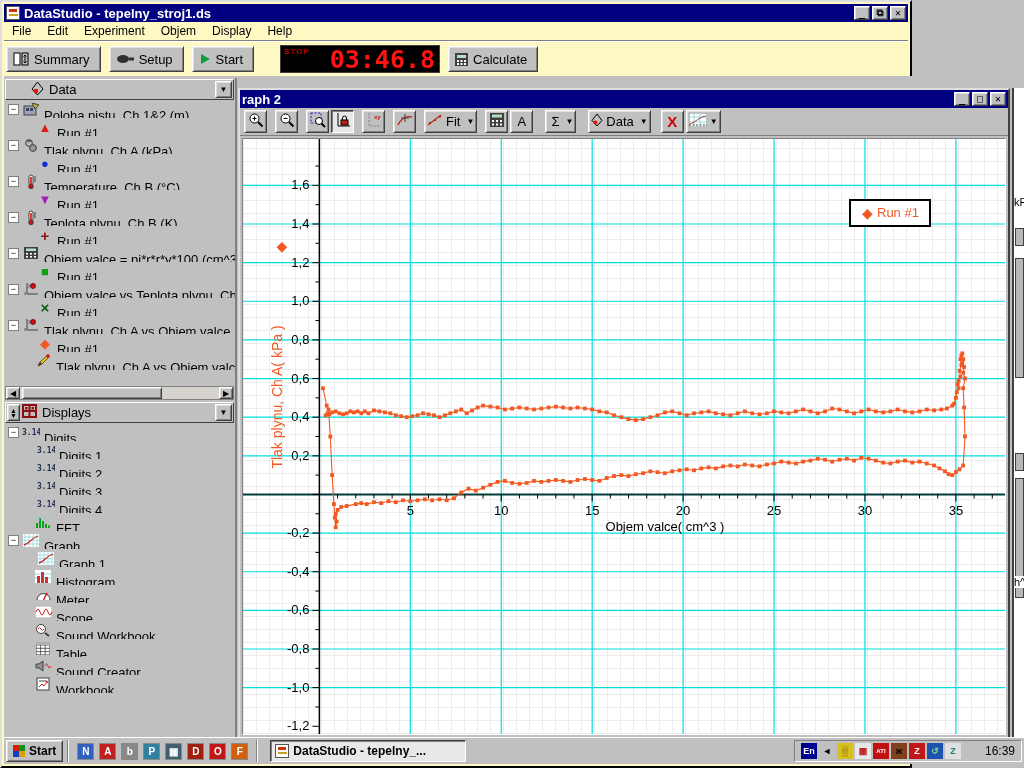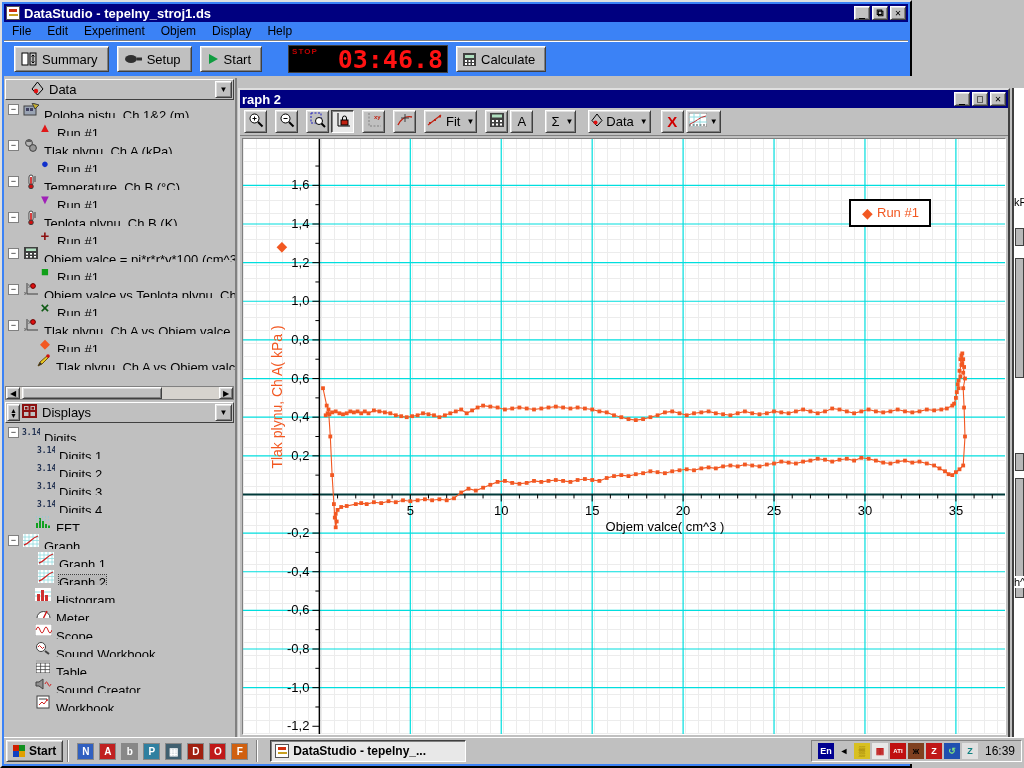--- a/index.html
+++ b/index.html
@@ -1,18 +1,18 @@
 <!DOCTYPE html>
 <html><head>
 <meta charset="utf-8">
 <style>
   * { margin:0; padding:0; box-sizing:border-box; }
   html,body { width:1024px; height:768px; overflow:hidden; }
   body { font-family:"Liberation Sans", sans-serif; font-size:12px; background:#c0c0c0; }
-  #screen { position:relative; width:912px; height:768px; background:#3b82f6;
+  #screen { position:relative; width:912px; height:768px; background:#fef9c3;
             border:2px solid; border-color:#dfdfdf #000 #000 #dfdfdf; }
   .btn3d   { background:#c0c0c0; border:1px solid; border-color:#fff #404040 #404040 #fff;
              box-shadow:inset 1px 1px 0 #dfdfdf, inset -1px -1px 0 #808080;
              display:inline-flex; align-items:center; justify-content:center; cursor:default; }
   .btn3d.pressed { border-color:#404040 #fff #fff #404040; box-shadow:inset 1px 1px 0 #808080;
              background:#e8e8e8; }
   .wbtn { width:16px; height:14px; font-size:10px; font-weight:bold; font-family:"DejaVu Sans Mono",monospace;
           line-height:10px; }
 
   
@@ -104,21 +104,21 @@
   .tb-sep { width:2px; height:22px; margin:0 4px; border-left:1px solid #808080; border-right:1px solid #fff; }
   #quicklaunch { display:flex; gap:5px; margin:0 4px; }
   .ql { width:17px; height:17px; font-size:10px; font-weight:bold; color:#fff;
         display:flex; align-items:center; justify-content:center; border:1px solid #888; }
   #taskbtn { height:22px; width:196px; margin-left:8px; justify-content:flex-start; padding:0 4px; gap:4px;
              font-size:12px; font-weight:bold; }
   #tray { margin-left:auto; height:22px; display:flex; align-items:center; gap:2px; padding:0 6px;
           border:1px solid; border-color:#808080 #fff #fff #808080; }
   .tico { width:16px; height:16px; font-size:9px; font-weight:bold; color:#fff;
           display:flex; align-items:center; justify-content:center; }
-  #clock { font-size:12px; margin-left:5px; color:#000; }
+  #clock { font-size:12px; margin-left:22px; color:#000; }
 </style>
 </head>
 <body>
 
 <div id="screen">
 
   <div id="titlebar">
     <span class="appicon"></span>
     <span class="title">DataStudio - tepelny_stroj1.ds</span>
     <span class="btns">
@@ -131,21 +131,21 @@
   <div id="menubar">
       <span class="mi">File</span>
       <span class="mi">Edit</span>
       <span class="mi">Experiment</span>
       <span class="mi">Objem</span>
       <span class="mi">Display</span>
       <span class="mi">Help</span>
     </div>
 
   <div id="apptoolbar">
-    <span class="btn3d tbtn" style="margin-left:10px">
+    <span class="btn3d tbtn" style="margin-left:2px">
       <svg width="16" height="14">
           <rect x="1" y="1" width="6" height="12" fill="#fff" stroke="#000"></rect>
           <rect x="9" y="1" width="6" height="12" fill="#c0c0c0" stroke="#000"></rect>
           <path d="M12 3 L12 11 M10.5 4.5 L12 3 L13.5 4.5 M10.5 9.5 L12 11 L13.5 9.5" stroke="#000" fill="none"></path>
         </svg>
       <span>Summary</span>
     </span>
     <span class="btn3d tbtn" style="margin-left:8px">
       <svg width="18" height="10">
           <ellipse cx="7" cy="5" rx="6" ry="4" fill="#303030"></ellipse>
@@ -414,30 +414,20 @@
           </div>
           <div class="trow run">
             <span class="ico">
               <svg width="16" height="13">
                 <rect x="0" y="0" width="16" height="13" fill="#fff"></rect>
                 <path d="M2 0 v13 M6 0 v13 M10 0 v13 M14 0 v13 M0 3 h16 M0 6.5 h16 M0 10 h16" stroke="#90dce0" stroke-width="0.8"></path>
                 <path d="M1 11 C6 10 8 4 15 2" stroke="#d02020" fill="none" stroke-width="1.3"></path>
               </svg>
             </span>
             <span class="lbl">Graph 1</span>
-          </div>
-          <div class="trow run">
-            <span class="ico">
-              <svg width="16" height="13">
-                <rect x="0" y="0" width="16" height="13" fill="#fff"></rect>
-                <path d="M2 0 v13 M6 0 v13 M10 0 v13 M14 0 v13 M0 3 h16 M0 6.5 h16 M0 10 h16" stroke="#90dce0" stroke-width="0.8"></path>
-                <path d="M1 11 C6 10 8 4 15 2" stroke="#d02020" fill="none" stroke-width="1.3"></path>
-              </svg>
-            </span>
-            <span class="lbl sel">Graph 2</span>
           </div>
           <div class="trow child">
             <span class="ico">
               <svg width="16" height="13">
                 <rect x="0" y="0" width="16" height="13" fill="#fff"></rect>
                 <path d="M0 4 h16 M0 8 h16" stroke="#90dce0"></path>
                 <g fill="#d03030">
                   <rect x="2" y="6" width="3" height="7"></rect>
                   <rect x="6" y="2" width="3" height="11"></rect>
                   <rect x="10" y="7" width="3" height="6"></rect>

